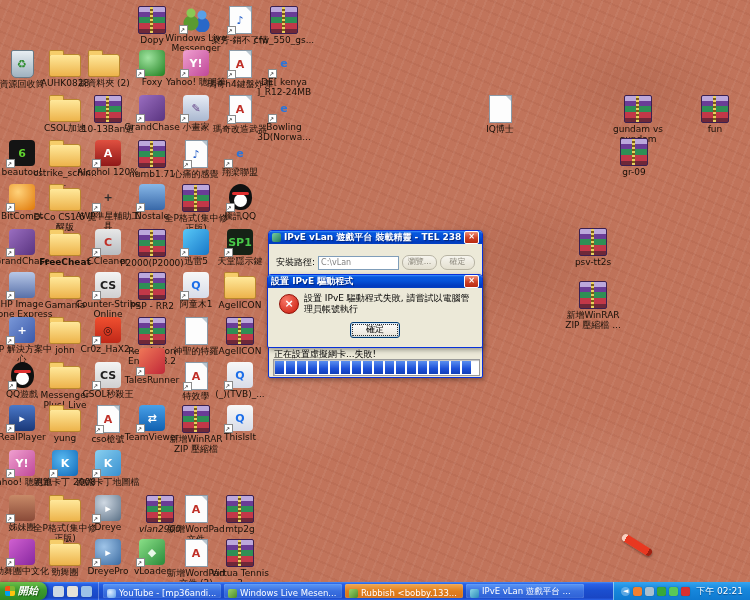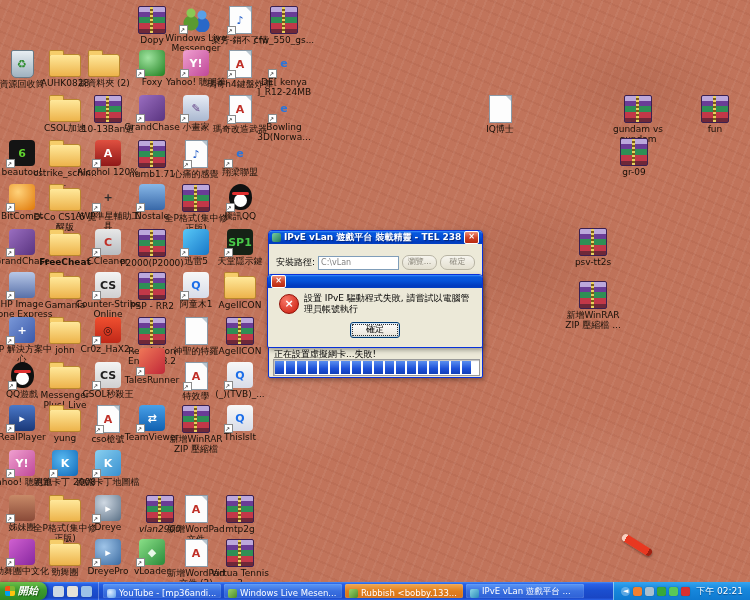--- a/index.html
+++ b/index.html
@@ -591,20 +591,21 @@
         <span class="seg"></span>
         <span class="seg"></span>
         <span class="seg"></span>
         <span class="seg"></span>
         <span class="seg"></span>
       </div>
   </div>
 
   <div class="win err">
     <div class="tbar">
+      <span class="ttext">設置 IPvE 驅動程式</span>
       <span class="xbtn">×</span>
     </div>
     <div class="erricon">×</div>
     <div class="errmsg">設置 IPvE 驅動程式失敗, 請嘗試以電腦管理員帳號執行</div>
     <div class="okbtn">確定</div>
   </div>
 
   <div class="taskbar">
     <div class="start">
       <span class="flag"></span>

